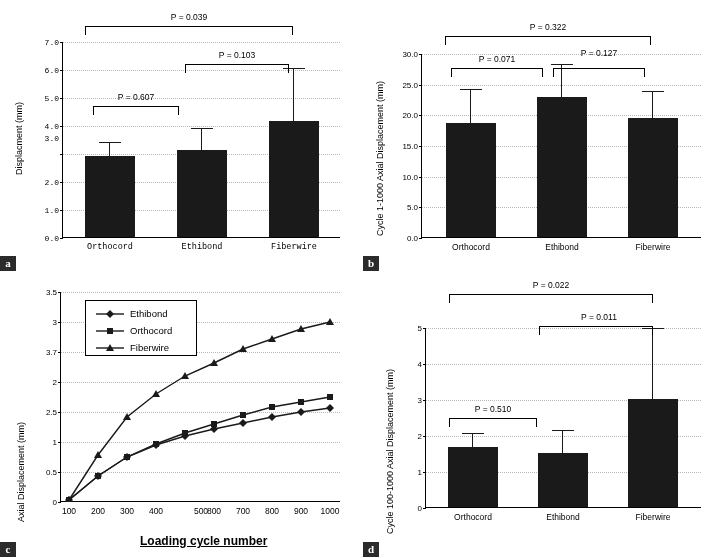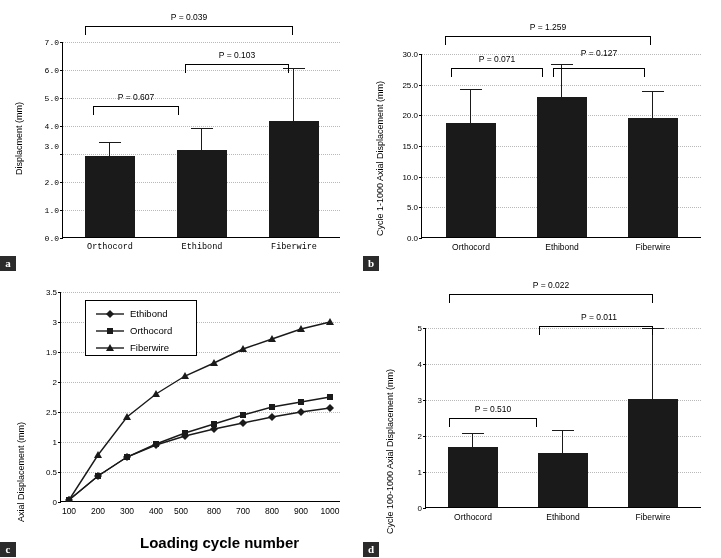--- a/index.html
+++ b/index.html
@@ -29,21 +29,21 @@
   .ytickmark{position:absolute;right:100%;width:3px;border-top:1px solid #000;height:0;}
   .xtick{position:absolute;top:100%;margin-top:5px;font-size:8.5px;transform:translateX(-50%);white-space:nowrap;}
   .ylabel{
     position:absolute;
     font-size:9px;
     transform-origin:0 0;
     transform:rotate(-90deg);
     white-space:nowrap;
     font-weight:normal;
   }
-  .xlabel{position:absolute;font-size:15px;font-weight:bold;white-space:nowrap;}
+  .xlabel{position:absolute;font-size:12px;font-weight:bold;white-space:nowrap;text-decoration:underline;}
   .bar{position:absolute;background:#1a1a1a;bottom:0;}
   .errbar{position:absolute;width:1px;background:#1a1a1a;}
   .errcap{position:absolute;height:1px;background:#1a1a1a;}
   .pbracket{position:absolute;}
   .pbracket .bline{position:absolute;left:0;right:0;top:0;border-top:1px solid #000;height:0;}
   .pbracket .lleg{position:absolute;left:0;top:0;width:0;border-left:1px solid #000;}
   .pbracket .rleg{position:absolute;right:0;top:0;width:0;border-left:1px solid #000;}
   .ptext{position:absolute;font-size:8.5px;white-space:nowrap;transform:translateX(-50%);}
   .legendbox{position:absolute;border:1px solid #000;background:#fff;}
   .legrow{position:absolute;font-size:9.5px;white-space:nowrap;}
@@ -72,21 +72,21 @@
     <div class="ytickmark" style="top:84px;"></div>
     <div class="ytickmark" style="top:112px;"></div>
     <div class="ytickmark" style="top:140px;"></div>
     <div class="ytickmark" style="top:168px;"></div>
     <div class="ytickmark" style="top:196px;"></div>
 
     <div class="ytick" style="top:0px;">7.0</div>
     <div class="ytick" style="top:28px;">6.0</div>
     <div class="ytick" style="top:56px;">5.0</div>
     <div class="ytick" style="top:84px;">4.0</div>
-    <div class="ytick" style="top:104px;">3.0</div>
+    <div class="ytick" style="top:96px;">3.0</div>
     <div class="ytick" style="top:140px;">2.0</div>
     <div class="ytick" style="top:168px;">1.0</div>
     <div class="ytick" style="top:196px;">0.0</div>
 
     <div class="bar" style="left:22px;width:50px;height:81px;"></div>
     <div class="errbar" style="left:46px;bottom:81px;height:13px;"></div>
     <div class="errcap" style="left:36px;width:22px;bottom:94px;"></div>
 
     <div class="bar" style="left:114px;width:50px;height:87px;"></div>
     <div class="errbar" style="left:138px;bottom:87px;height:21px;"></div>
@@ -167,21 +167,21 @@
     <div class="xtick" style="left:49px;">Orthocord</div>
     <div class="xtick" style="left:140px;">Ethibond</div>
     <div class="xtick" style="left:231px;">Fiberwire</div>
   </div>
 
   <div class="pbracket" style="left:82px;top:36px;width:206px;height:9px;">
     <div class="bline"></div>
       <div class="lleg" style="height:9px;"></div>
       <div class="rleg" style="height:9px;"></div>
   </div>
-  <div class="ptext" style="left:185px;top:22px;">P = 1.259</div>
+  <div class="ptext" style="left:185px;top:22px;">P = 0.322</div>
 
   <div class="pbracket" style="left:88px;top:68px;width:92px;height:9px;">
     <div class="bline"></div>
       <div class="lleg" style="height:9px;"></div>
       <div class="rleg" style="height:9px;"></div>
   </div>
   <div class="ptext" style="left:134px;top:54px;">P = 0.071</div>
 
   <div class="pbracket" style="left:190px;top:68px;width:92px;height:9px;">
     <div class="bline"></div>
@@ -209,21 +209,21 @@
     <div class="ytickmark" style="top:30px;"></div>
     <div class="ytickmark" style="top:60px;"></div>
     <div class="ytickmark" style="top:90px;"></div>
     <div class="ytickmark" style="top:120px;"></div>
     <div class="ytickmark" style="top:150px;"></div>
     <div class="ytickmark" style="top:180px;"></div>
     <div class="ytickmark" style="top:210px;"></div>
 
     <div class="ytick" style="top:0px;">3.5</div>
     <div class="ytick" style="top:30px;">3</div>
-    <div class="ytick" style="top:60px;">1.9</div>
+    <div class="ytick" style="top:60px;">3.7</div>
     <div class="ytick" style="top:90px;">2</div>
     <div class="ytick" style="top:120px;">2.5</div>
     <div class="ytick" style="top:150px;">1</div>
     <div class="ytick" style="top:180px;">0.5</div>
     <div class="ytick" style="top:210px;">0</div>
 
     <svg width="280" height="210" style="position:absolute;left:0;top:0;">
 
       <polyline points="8,208 37,163 66,125 95,102 124,84 153,71 182,57 211,47 240,37 269,30" fill="none" stroke="#1a1a1a" stroke-width="1.4"></polyline>
 
@@ -268,21 +268,21 @@
           <polygon points="211,121 215,125 211,129 207,125"></polygon>
         <polygon points="240,116 244,120 240,124 236,120"></polygon>
           <polygon points="269,112 273,116 269,120 265,116"></polygon>
       </g>
     </svg>
 
     <div class="xtick" style="left:8px;">100</div>
     <div class="xtick" style="left:37px;">200</div>
     <div class="xtick" style="left:66px;">300</div>
     <div class="xtick" style="left:95px;">400</div>
-    <div class="xtick" style="left:120px;">500</div>
+    <div class="xtick" style="left:140px;">500</div>
     <div class="xtick" style="left:153px;">800</div>
     <div class="xtick" style="left:182px;">700</div>
     <div class="xtick" style="left:211px;">800</div>
     <div class="xtick" style="left:240px;">900</div>
     <div class="xtick" style="left:269px;">1000</div>
   </div>
 
   <div class="legendbox" style="left:85px;top:28px;width:110px;height:54px;">
     <div class="legmark" style="left:10px;top:8px;">
       <svg width="28" height="10">

